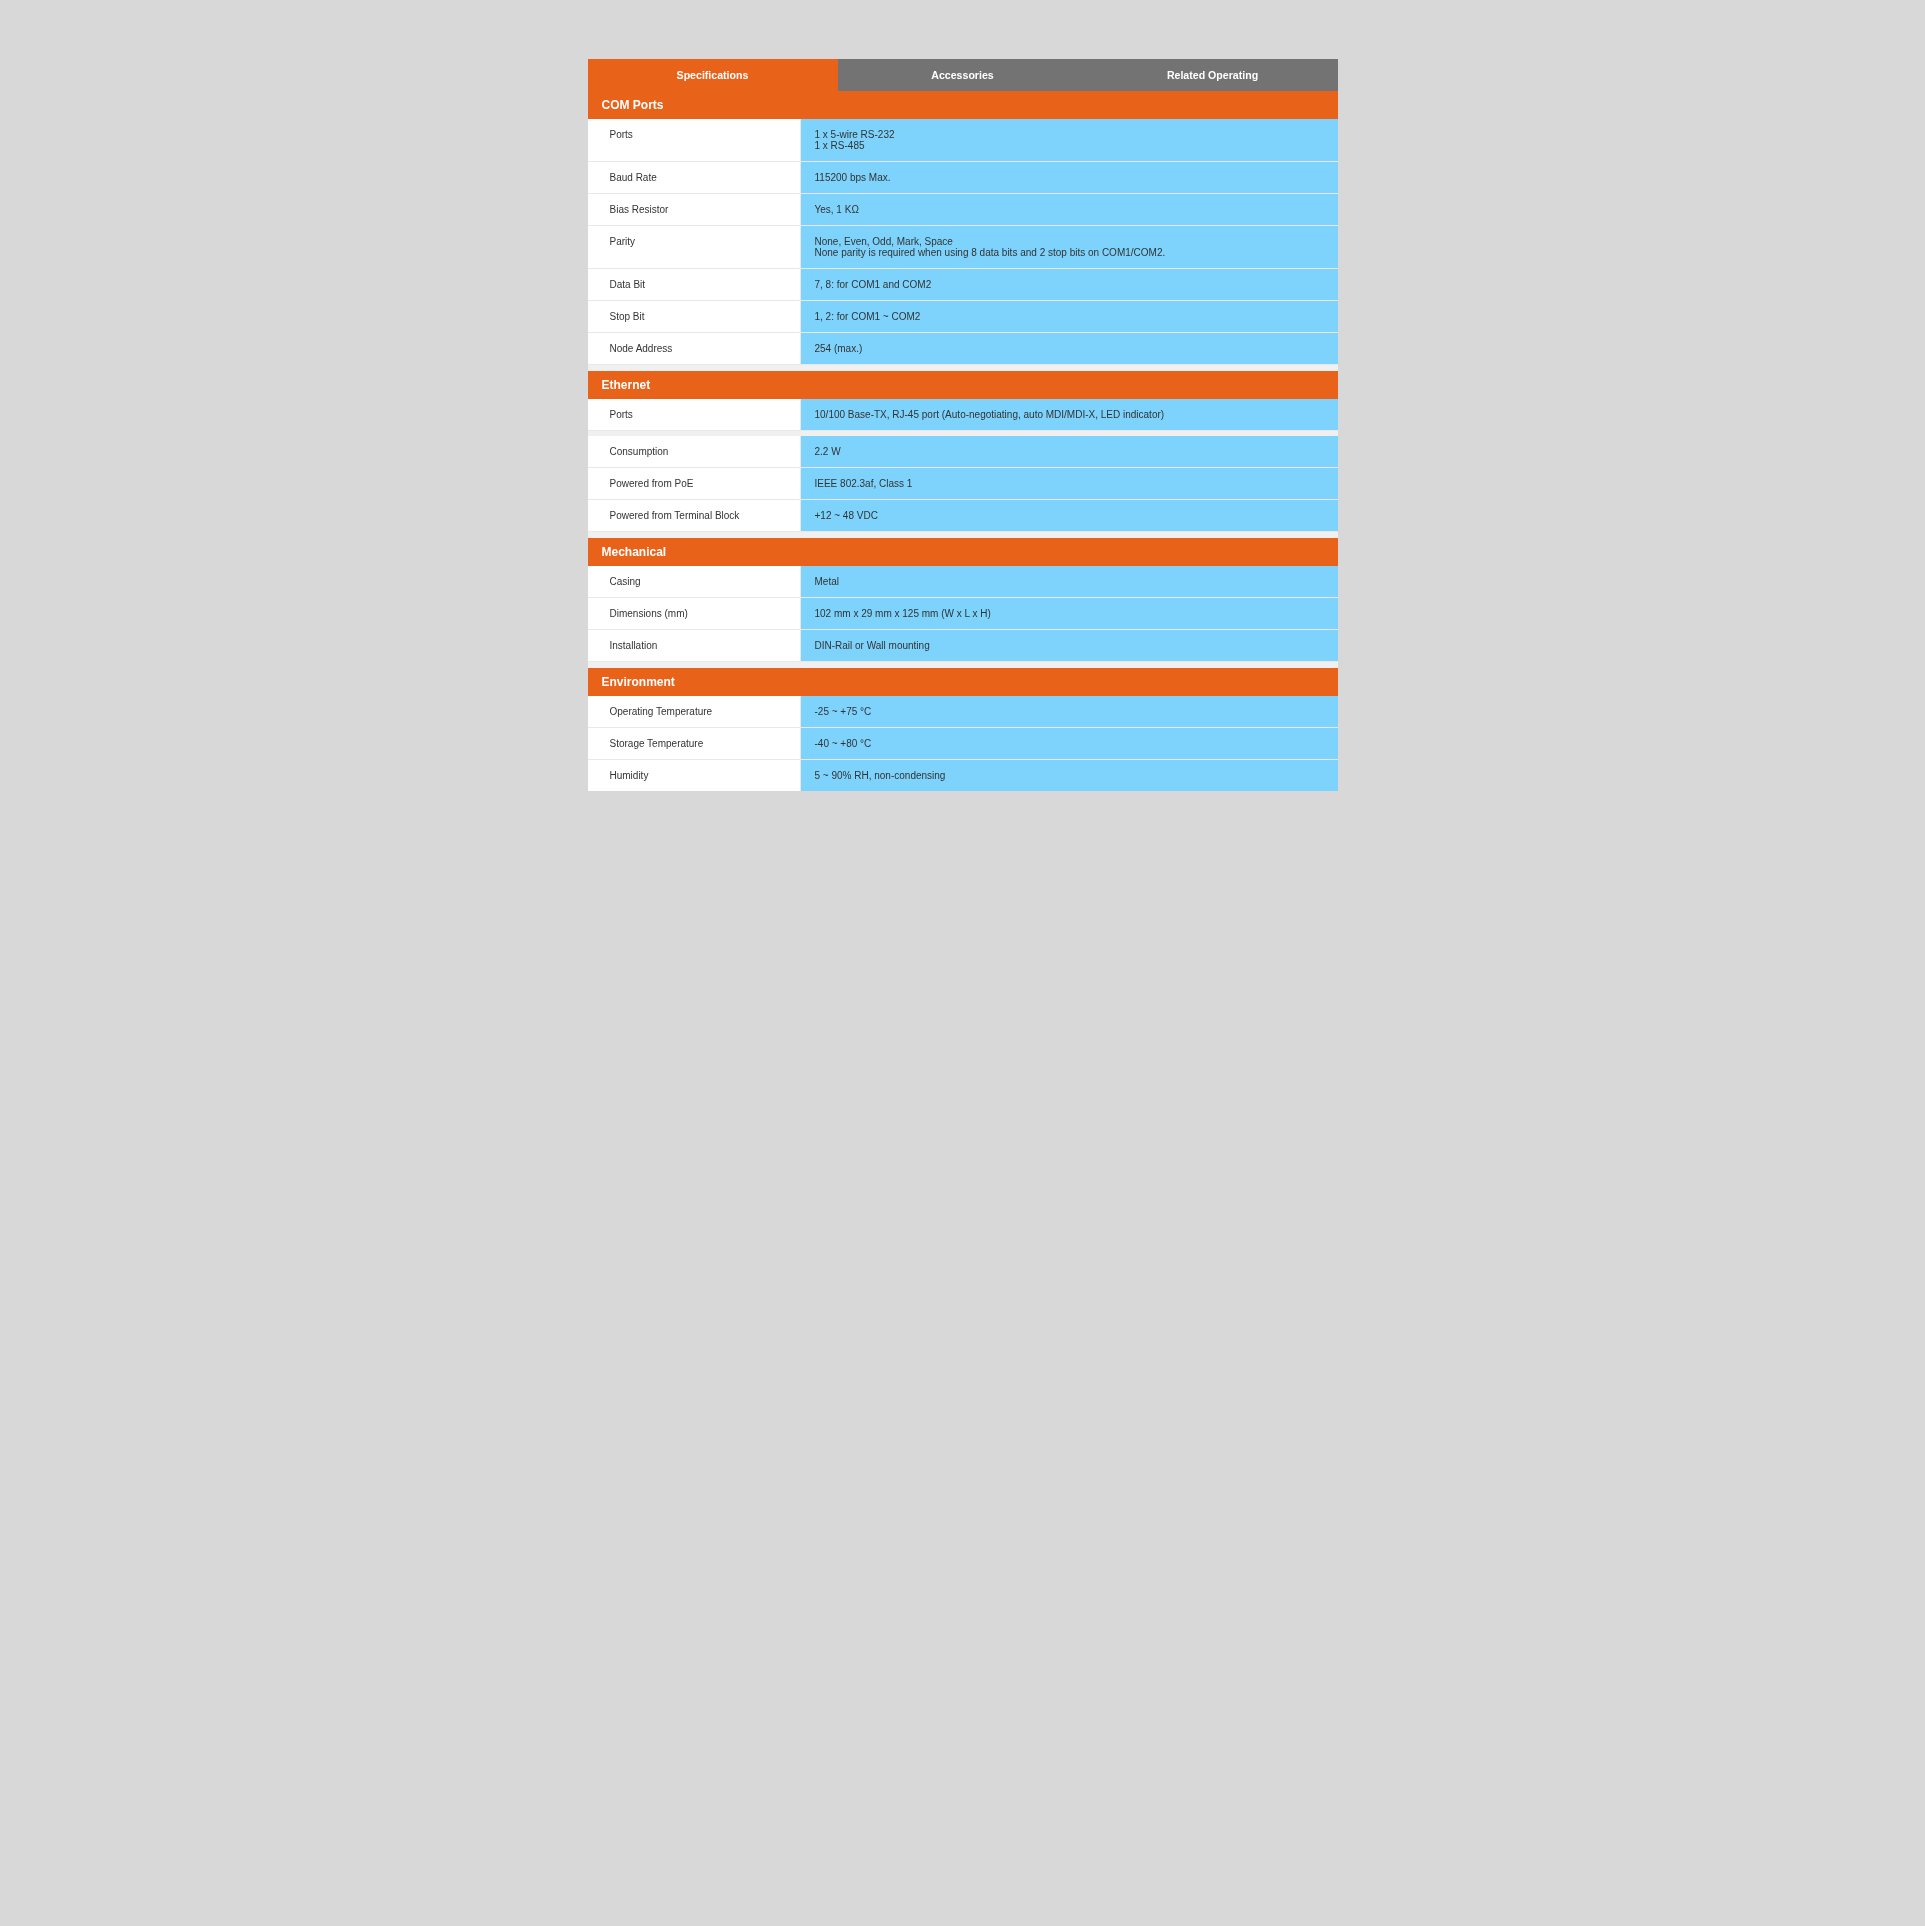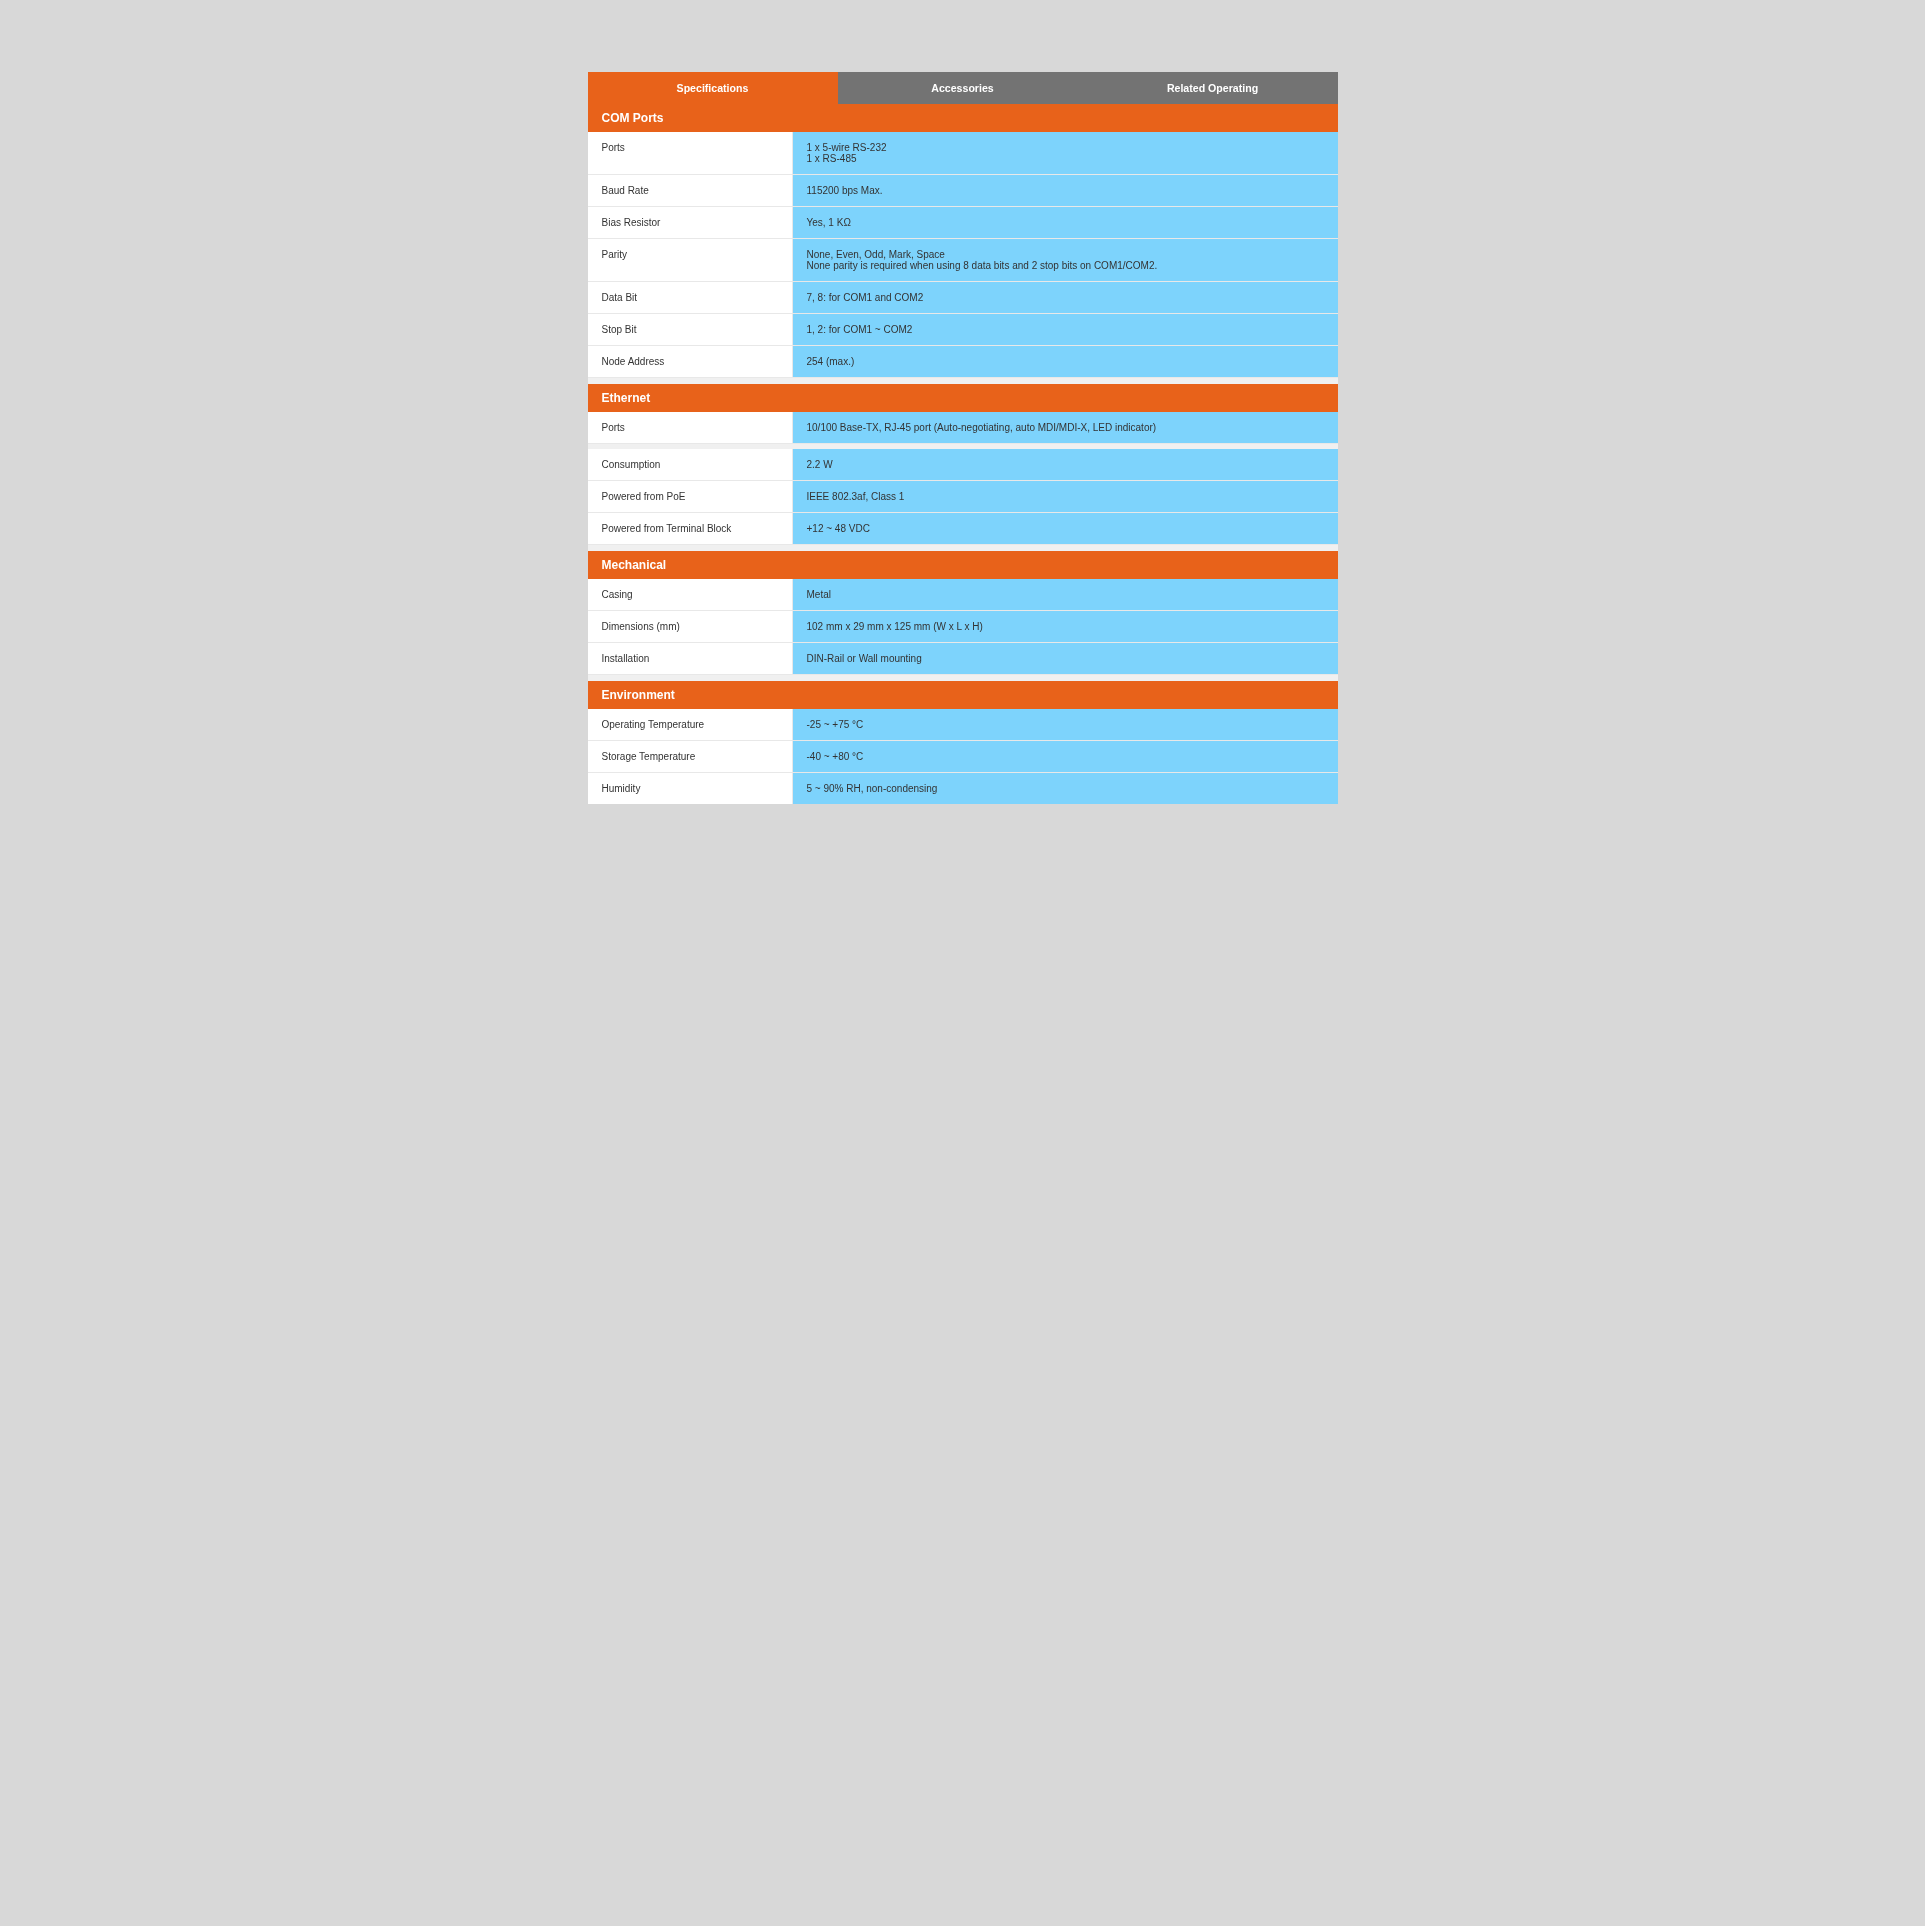--- a/index.html
+++ b/index.html
@@ -8,21 +8,21 @@
       background-color: #d8d8d8;
       font-family: Arial, sans-serif;
       font-size: 10px;
       color: #333;
       padding: 57px 42px;
     }
 
     .container {
       background: #fff;
       max-width: 750px;
-      margin: 15px auto;
+      margin: 2px auto;
     }
 
     
     .tab-bar {
       display: flex;
       width: 100%;
     }
 
     .tab {
       padding: 10px 14px;
@@ -49,20 +49,21 @@
       color: #fff;
       font-weight: bold;
       font-size: 12px;
       padding: 7px 14px;
     }
 
     
     .spec-row {
       display: flex;
       border-bottom: 0.7px solid #e8e8e8;
+      padding-left: 8px;
     }
 
     .spec-row:last-child {
       border-bottom: none;
     }
 
     .spec-label {
       width: 205px;
       min-width: 205px;
       padding: 10px 14px;

